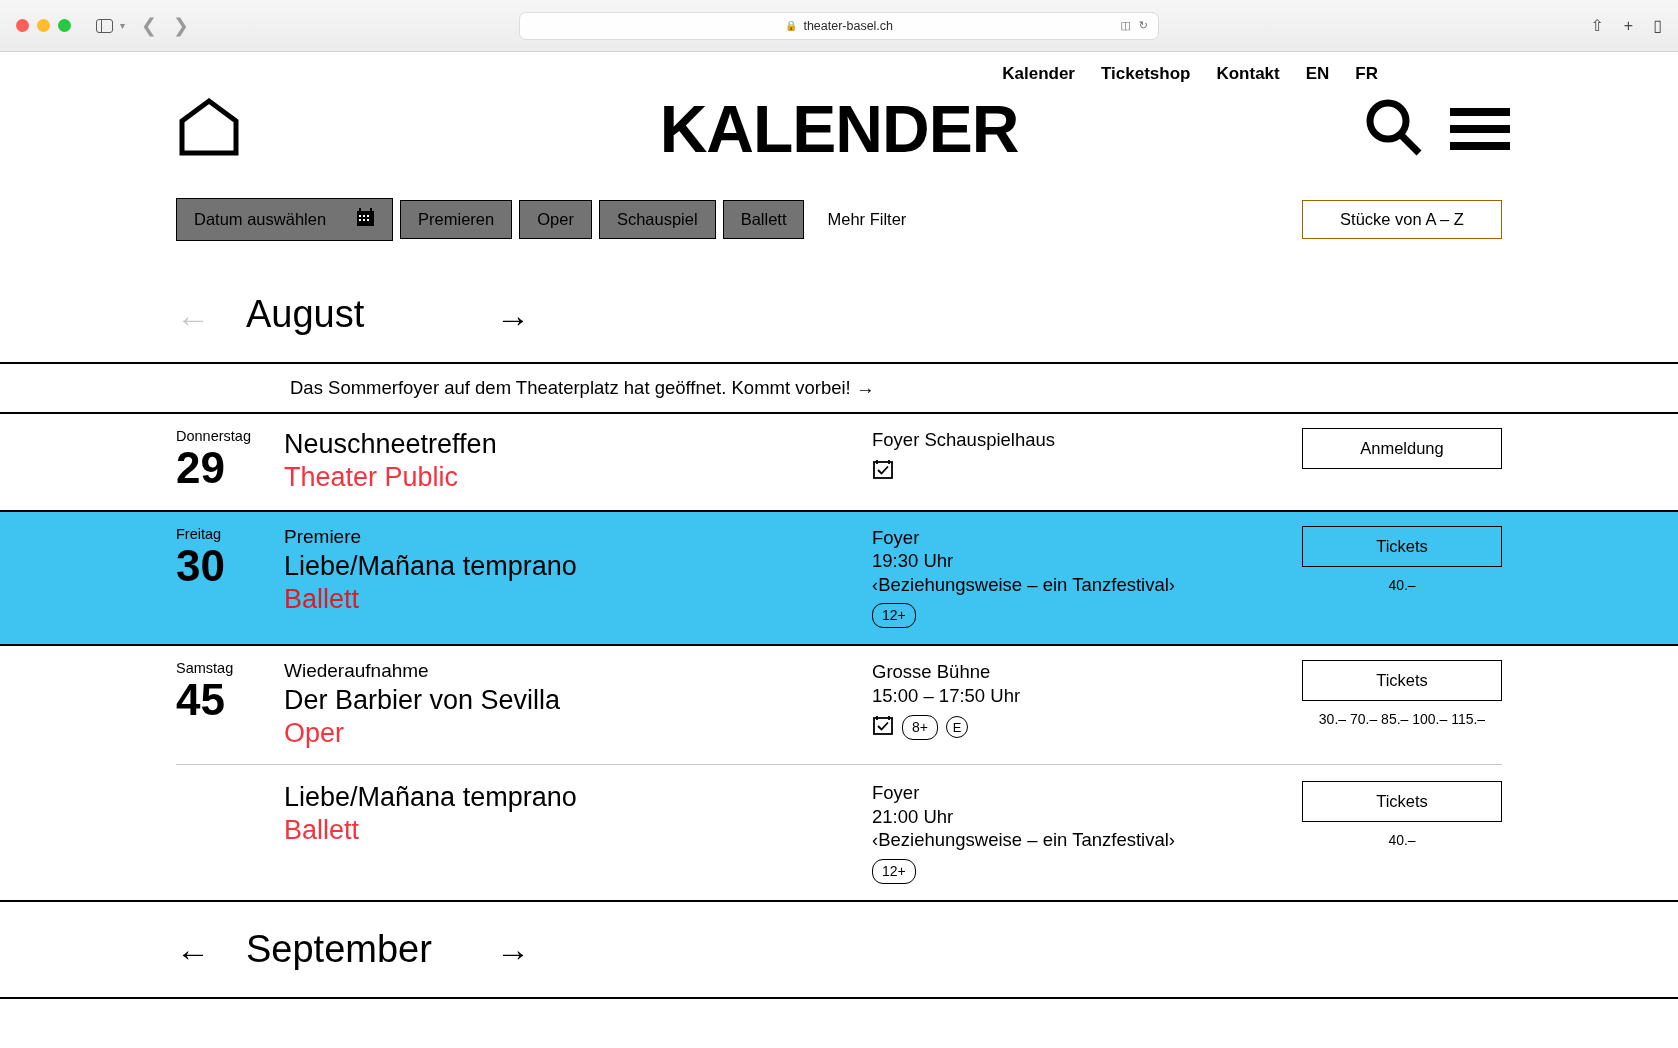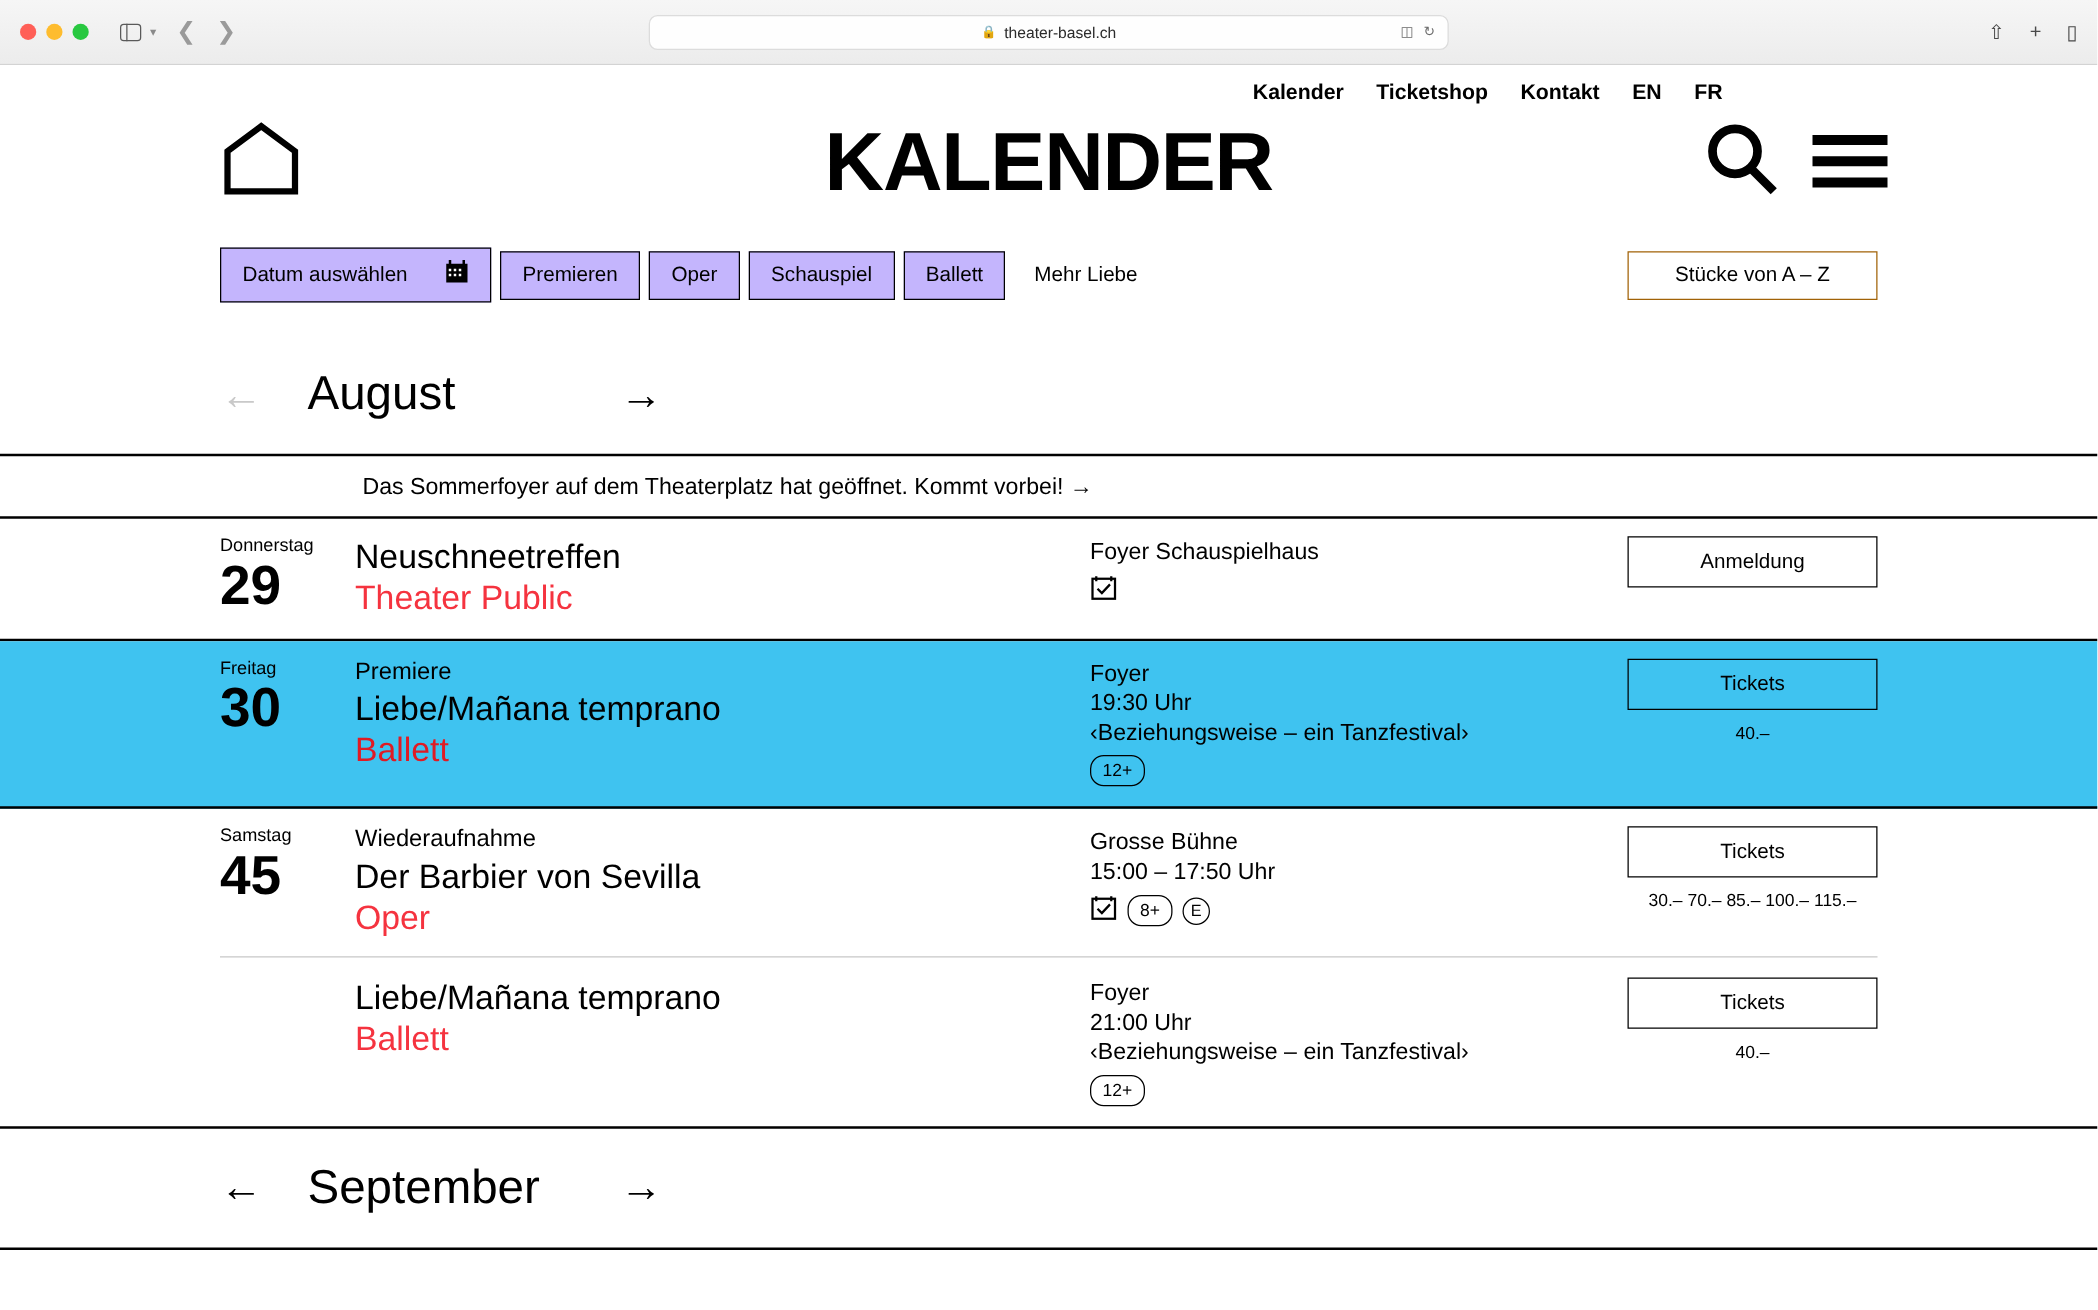--- a/index.html
+++ b/index.html
@@ -81,21 +81,21 @@
   }
   .burger { display: flex; flex-direction: column; gap: 9px; cursor: pointer; }
   .burger i { display: block; width: 60px; height: 8px; background: #000; }
 
   
   .filterbar {
     display: flex; align-items: center;
     padding: 28px 176px 0 176px; gap: 7px; position: relative;
   }
   .fbtn {
-    border: 1px solid #000; background: #c4b5fd; color: #000;
+    border: 1px solid #000; background: #737373; color: #000;
     font-size: 16.5px; padding: 9px 17px; cursor: pointer;
     font-family: "Liberation Sans", sans-serif;
     display: flex; align-items: center; gap: 30px; white-space: nowrap;
   }
   .fbtn.plain { gap: 0; }
   .mehr-filter { font-size: 16.5px; margin-left: 16px; cursor: pointer; }
   .az-btn {
     position: absolute; right: 176px;
     border: 1px solid #a16207; background: #fff; font-size: 16.5px;
     padding: 9px 30px; cursor: pointer; min-width: 200px; text-align: center;
@@ -252,21 +252,21 @@
           <rect x="11" y="11" width="2" height="2" fill="#fff"></rect>
           <rect x="3" y="0" width="2" height="4" fill="#000"></rect>
           <rect x="14" y="0" width="2" height="4" fill="#000"></rect>
         </svg>
       </span>
     </button>
     <button class="fbtn plain">Premieren</button>
     <button class="fbtn plain">Oper</button>
     <button class="fbtn plain">Schauspiel</button>
     <button class="fbtn plain">Ballett</button>
-    <span class="mehr-filter">Mehr Liebe</span>
+    <span class="mehr-filter">Mehr Filter</span>
     <button class="az-btn">Stücke von A – Z</button>
   </div>
 
   <div class="monthnav">
     <span class="arrow disabled">←</span>
     <span class="mlabel">August</span>
     <span class="arrow">→</span>
   </div>
 
   <div class="hrule"></div>

